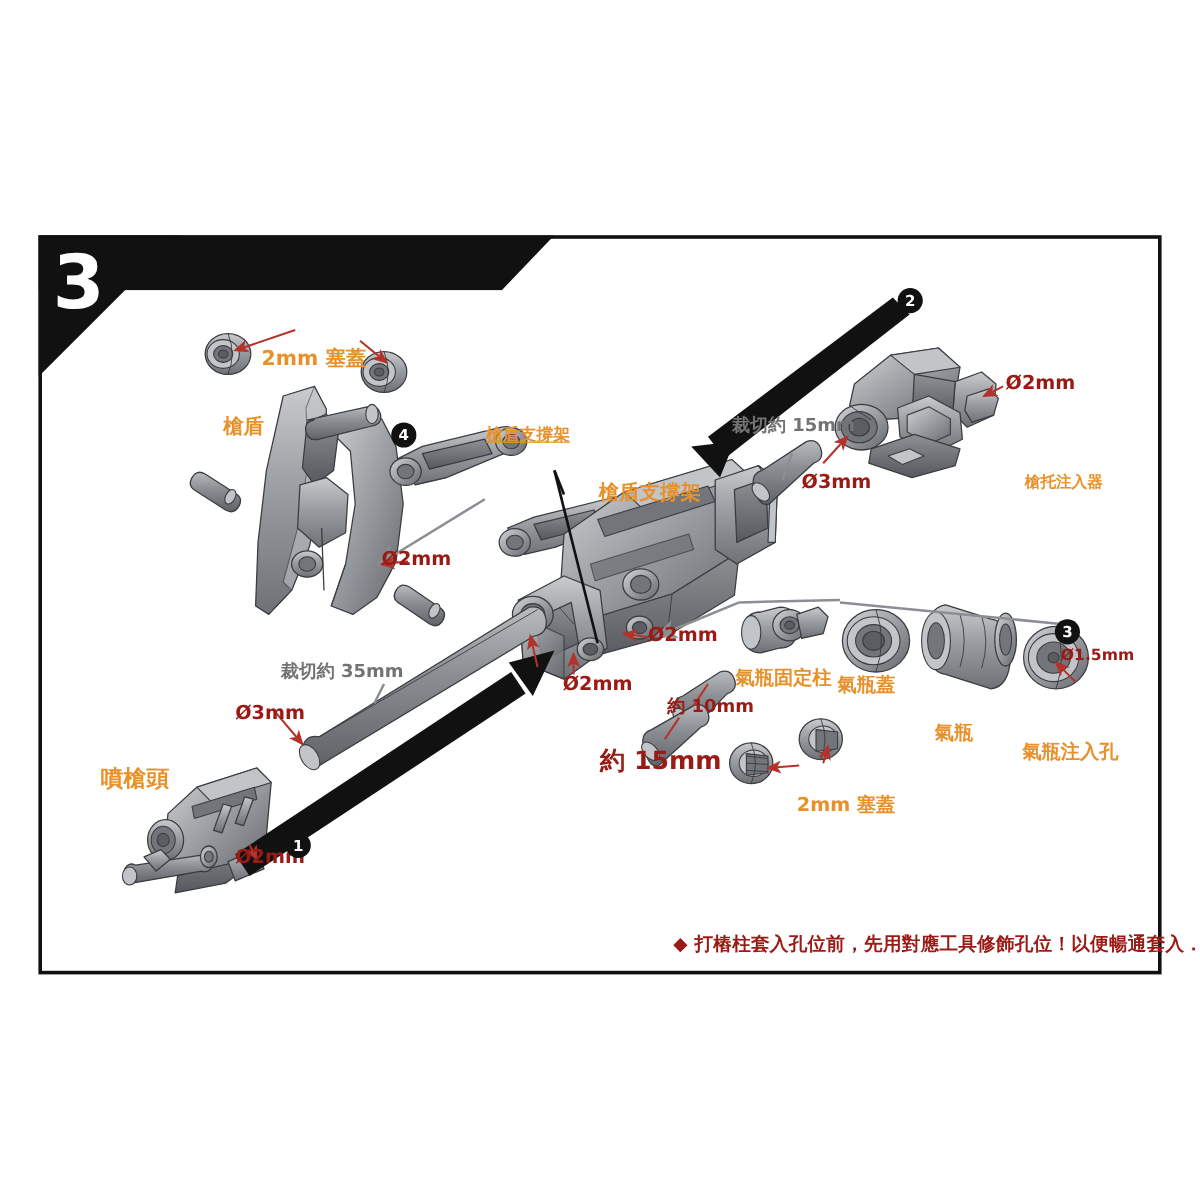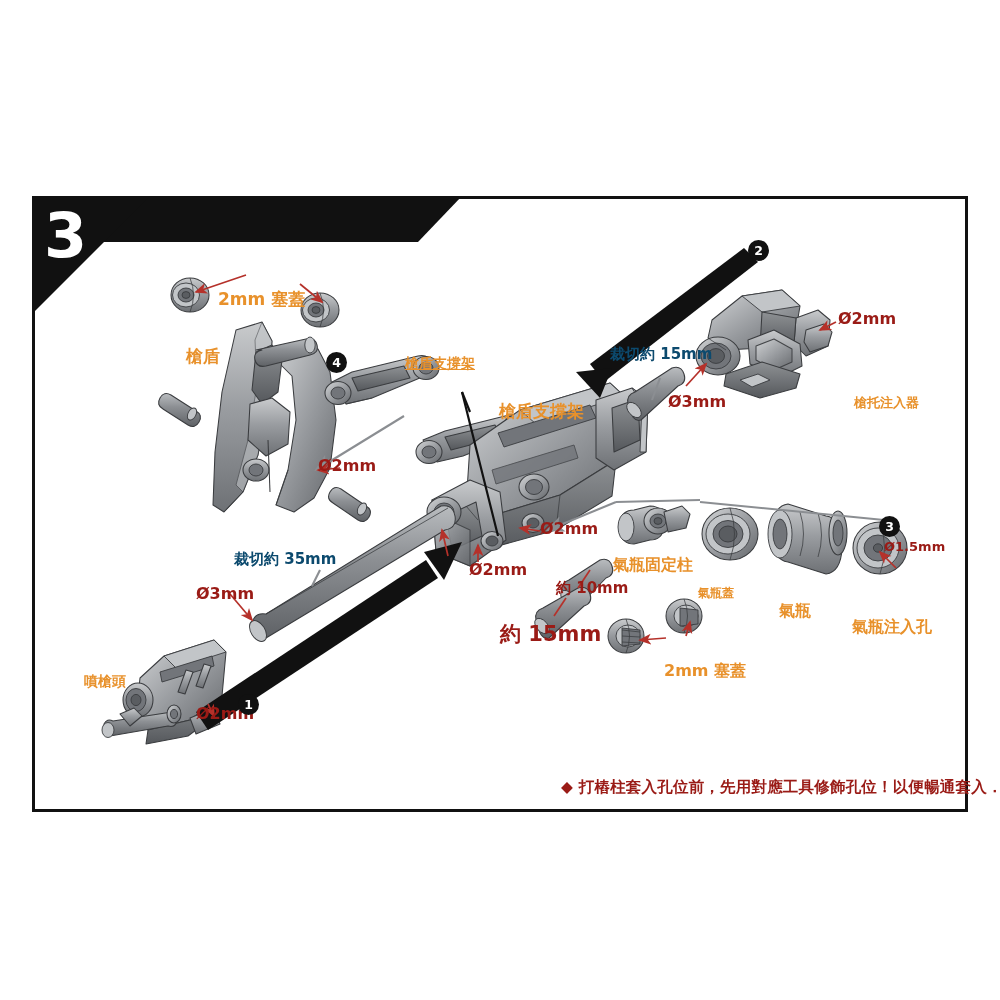--- a/index.html
+++ b/index.html
@@ -21,21 +21,21 @@
   .stepnum{position:absolute;left:44px;top:196px;width:70px;height:80px;
            color:#fff;font-size:62px;font-weight:bold;line-height:80px;text-align:left;
            font-family:"DejaVu Sans","Liberation Sans",sans-serif;}
   .bannertitle{position:absolute;left:160px;top:200px;color:#fff;font-size:28px;
                font-weight:bold;letter-spacing:1px;white-space:nowrap;line-height:42px;}
 
   
   .lbl{position:absolute;white-space:nowrap;font-weight:bold;line-height:1;}
   .lbl.orange{color:#E8912B;margin-top:27px;}
   .lbl.maroon{color:#9A1B16;}
-  .lbl.gray{color:#0c4a6e;}
+  .lbl.gray{color:#737373;}
 
   .note{position:absolute;white-space:nowrap;font-weight:bold;color:#9A1B16;
         font-size:15.5px;line-height:1;letter-spacing:.2px;}
 
   .cnum{position:absolute;width:21px;height:21px;border-radius:50%;background:#111;
         color:#fff;font-size:12.5px;font-weight:bold;text-align:center;line-height:21px;}
 
   svg.art{position:absolute;left:0;top:0;width:1000px;height:1000px;pointer-events:none;}
 </style>
 </head>
@@ -342,25 +342,25 @@
   </div>
   <div class="corner"></div>
   <div class="stepnum">3</div>
 
   <div class="lbl orange" style="left:218px;top:264px;font-size:17px;">2mm 塞蓋</div>
   <div class="lbl orange" style="left:186px;top:321px;font-size:17px;">槍盾</div>
   <div class="lbl orange" style="left:405px;top:329px;font-size:14px;text-decoration:underline;">槍盾支撐架</div>
   <div class="lbl orange" style="left:499px;top:376px;font-size:17px;">槍盾支撐架</div>
   <div class="lbl orange" style="left:854px;top:369px;font-size:13px;">槍托注入器</div>
   <div class="lbl orange" style="left:613px;top:530px;font-size:16px;">氣瓶固定柱</div>
-  <div class="lbl orange" style="left:698px;top:560px;font-size:12px;">氣瓶蓋</div>
+  <div class="lbl orange" style="left:698px;top:536px;font-size:16px;">氣瓶蓋</div>
   <div class="lbl orange" style="left:779px;top:576px;font-size:16px;">氣瓶</div>
   <div class="lbl orange" style="left:852px;top:592px;font-size:16px;">氣瓶注入孔</div>
   <div class="lbl orange" style="left:664px;top:636px;font-size:16px;">2mm 塞蓋</div>
-  <div class="lbl orange" style="left:84px;top:647px;font-size:14px;">噴槍頭</div>
+  <div class="lbl orange" style="left:84px;top:613px;font-size:19px;">噴槍頭</div>
 
   <div class="lbl maroon" style="left:838px;top:311px;font-size:16px;">Ø2mm</div>
   <div class="lbl maroon" style="left:668px;top:394px;font-size:16px;">Ø3mm</div>
   <div class="lbl maroon" style="left:318px;top:458px;font-size:16px;">Ø2mm</div>
   <div class="lbl maroon" style="left:540px;top:521px;font-size:16px;">Ø2mm</div>
   <div class="lbl maroon" style="left:469px;top:562px;font-size:16px;">Ø2mm</div>
   <div class="lbl maroon" style="left:884px;top:540px;font-size:13px;">Ø1.5mm</div>
   <div class="lbl maroon" style="left:196px;top:586px;font-size:16px;">Ø3mm</div>
   <div class="lbl maroon" style="left:196px;top:706px;font-size:16px;">Ø2mm</div>
 

